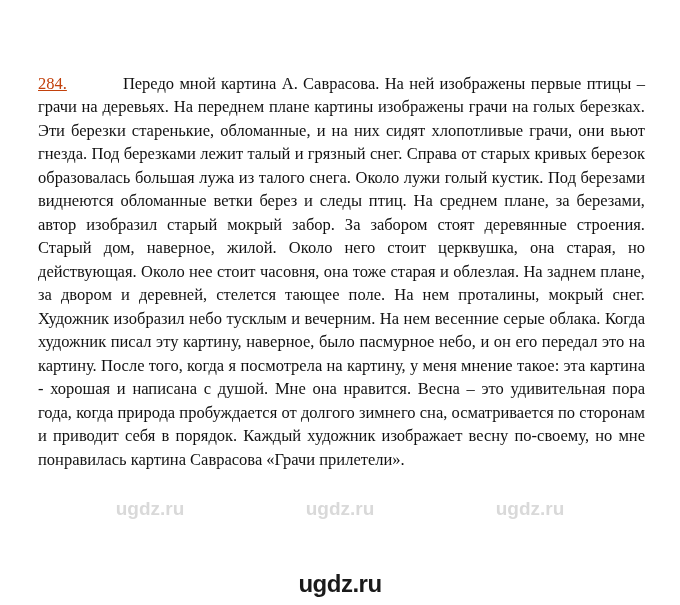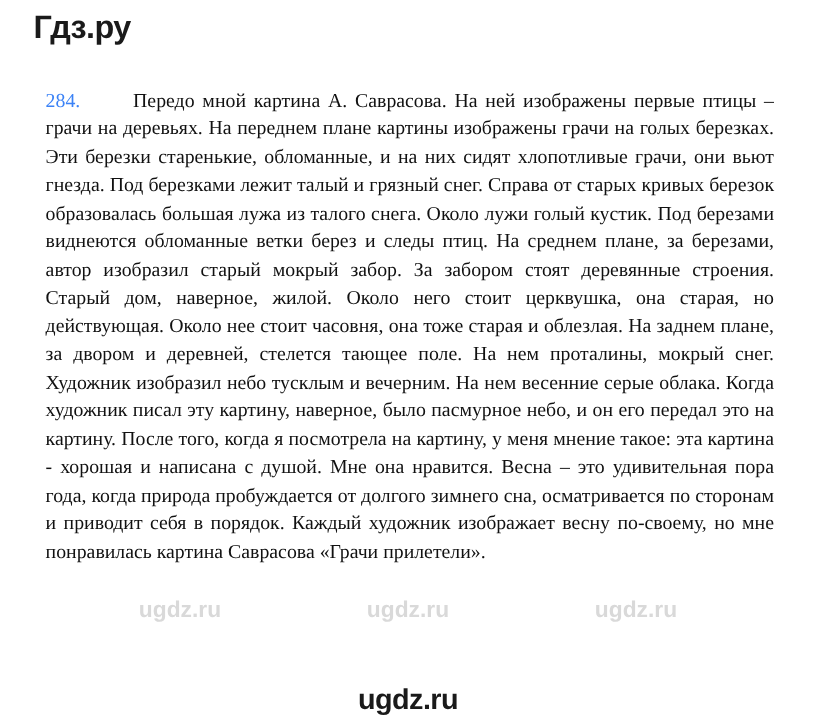--- a/index.html
+++ b/index.html
@@ -38,22 +38,23 @@
   .task {
     display: block;
     font-size: 16.5px;
     line-height: 23.5px;
     color: #111111;
     text-align: justify;
     text-indent: 0;
   }
   .task-number {
     font-weight: normal;
-    color: #3b82f6;
-    margin-right: 44px;
+    color: #c2410c;
+    margin-right: 56px;
+    text-decoration: underline;
   }
   .watermark-row {
     position: absolute;
     left: 0;
     top: 498px;
     width: 680px;
     display: flex;
     justify-content: space-around;
     padding: 0 55px;
     box-sizing: border-box;
@@ -76,21 +77,20 @@
     font-weight: bold;
     color: #1a1a1a;
     letter-spacing: -0.5px;
   }
 </style>
 </head>
 <body>
 
 <div class="page">
 
-  <div class="site-logo">Гдз.ру</div>
 
   <div class="content">
     <p class="task"><span class="task-number">284.</span><span>Передо мной картина А. Саврасова. На ней изображены первые птицы – грачи на деревьях. На переднем плане картины изображены грачи на голых березках. Эти березки старенькие, обломанные, и на них сидят хлопотливые грачи, они вьют гнезда. Под березками лежит талый и грязный снег. Справа от старых кривых березок образовалась большая лужа из талого снега. Около лужи голый кустик. Под березами виднеются обломанные ветки берез и следы птиц. На среднем плане, за березами, автор изобразил старый мокрый забор. За забором стоят деревянные строения. Старый дом, наверное, жилой. Около него стоит церквушка, она старая, но действующая. Около нее стоит часовня, она тоже старая и облезлая. На заднем плане, за двором и деревней, стелется тающее поле. На нем проталины, мокрый снег. Художник изобразил небо тусклым и вечерним. На нем весенние серые облака. Когда художник писал эту картину, наверное, было пасмурное небо, и он его передал это на картину. После того, когда я посмотрела на картину, у меня мнение такое: эта картина - хорошая и написана с душой. Мне она нравится. Весна – это удивительная пора года, когда природа пробуждается от долгого зимнего сна, осматривается по сторонам и приводит себя в порядок. Каждый художник изображает весну по-своему, но мне понравилась картина Саврасова «Грачи прилетели».</span></p>
   </div>
 
   <div class="watermark-row">
     <span class="watermark">ugdz.ru</span>
     <span class="watermark">ugdz.ru</span>
     <span class="watermark">ugdz.ru</span>
   </div>

